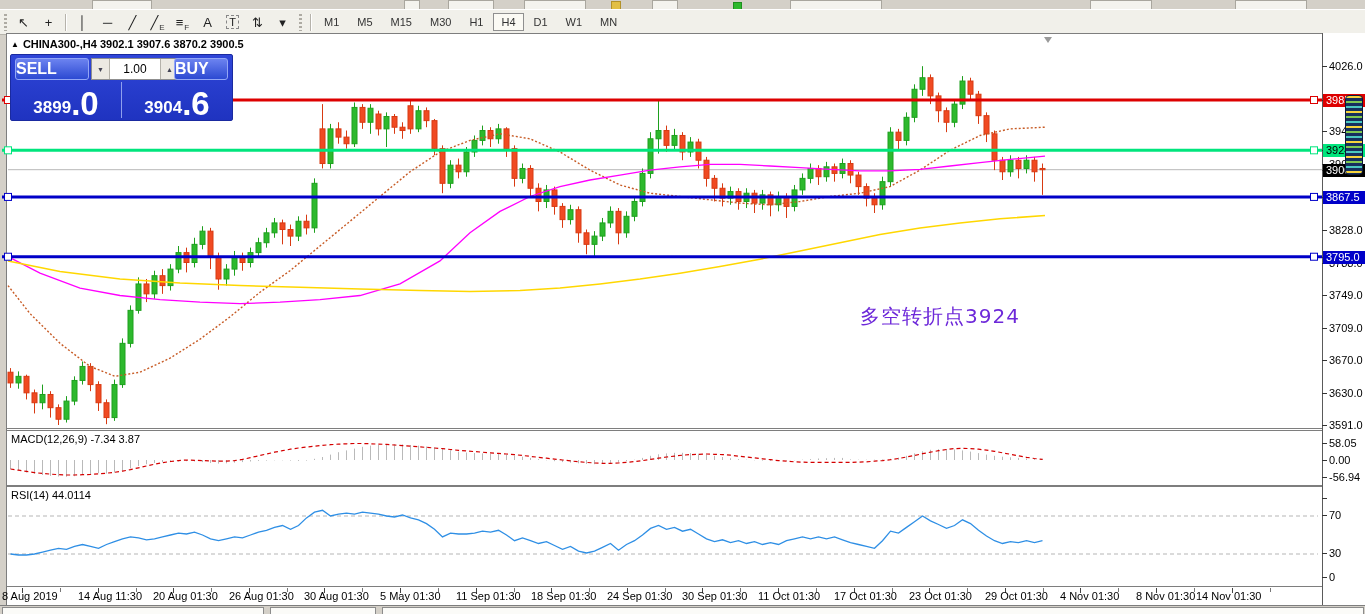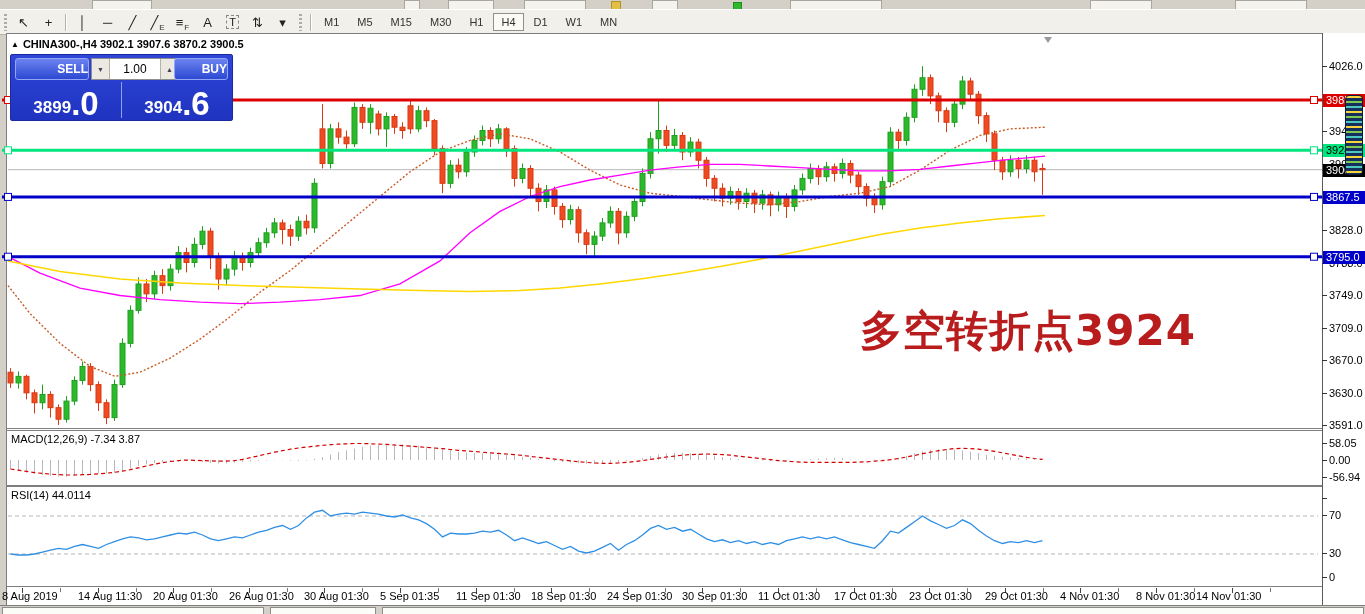--- a/index.html
+++ b/index.html
@@ -38,33 +38,33 @@
   
   .axlabel{position:absolute;left:1329px;width:34px;font-size:11px;color:#000;height:12px;line-height:12px}
   .axbadge{position:absolute;left:1323px;width:40px;font-size:11px;height:13px;line-height:13px;
            text-align:left;padding-left:3px;font-weight:normal}
   
   .indlabel{position:absolute;font-size:11px;color:#000}
   
   .datelabel{position:absolute;top:590px;font-size:11px;color:#000;white-space:nowrap}
   .datescale{position:absolute;left:6px;top:588px;width:1316px;height:17px}
   
-  .annotation{position:absolute;left:860px;top:303px;font-size:42px;font-weight:bold;color:#b91c1c;
+  .annotation{position:absolute;left:860px;top:303px;font-size:20px;font-weight:normal;color:#6d28d9;
               font-family:"DejaVu Sans","Liberation Sans",sans-serif;letter-spacing:1px}
   
   .scrollthumb{position:absolute;left:1345px;top:95px;width:16px;height:78px;border-radius:4px;
      border:1px solid #0a1a3a;background:
      repeating-linear-gradient(to bottom,#f5d43c 0 2px,#16305e 2px 5px,#7ec850 5px 7px,
        #16305e 7px 10px,#4ac8c0 10px 12px,#16305e 12px 15px)}
   
   .trade-panel{position:absolute;left:10px;top:54px;width:221px;height:65px;z-index:4;
       background:linear-gradient(#2f46d8,#1f33c0);border:1px solid #1a2aa0;border-radius:2px}
   .tp-row1{position:absolute;left:0;top:0;width:100%;height:25px}
-  .tp-sell,.tp-buy{position:absolute;top:3px;height:20px;line-height:20px;text-align:right;
-      color:#fff;font-weight:bold;font-size:12px;border-radius:3px;
+  .tp-sell,.tp-buy{position:absolute;top:3px;height:20px;line-height:20px;text-align:left;
+      color:#fff;font-weight:bold;font-size:16px;border-radius:3px;
       background:linear-gradient(#6c83f0,#2c49d2);border:1px solid #93a6f6}
   .tp-sell{left:4px;width:72px}
   .tp-buy{right:4px;width:52px}
   .tp-volwrap{position:absolute;left:80px;top:3px;width:86px;height:20px;background:#fff;
       border:1px solid #8f8f8f;display:flex}
   .tp-spin{width:17px;background:#ece9e2;border-right:1px solid #b5b2aa;color:#445;font-size:7px;
       display:flex;align-items:center;justify-content:center}
   .tp-spin:last-child{border-right:none;border-left:1px solid #b5b2aa}
   .tp-vol{flex:1;font-size:12px;color:#000;display:flex;align-items:center;justify-content:center}
   .tp-row2{position:absolute;left:0;top:25px;width:100%;height:40px;display:flex}
@@ -685,21 +685,21 @@
       <div class="axbadge" style="top: 251px; background: rgb(0, 0, 200); color: rgb(255, 255, 255);">3795.0</div>
     </div>
   <div id="date-container" class="datescale"></div>
 
   <div class="scrollthumb"></div>
 <div class="datelabel" style="left: 2px;">8 Aug 2019</div>
     <div class="datelabel" style="left: 78px;">14 Aug 11:30</div>
     <div class="datelabel" style="left: 153px;">20 Aug 01:30</div>
     <div class="datelabel" style="left: 229px;">26 Aug 01:30</div>
     <div class="datelabel" style="left: 304px;">30 Aug 01:30</div>
-    <div class="datelabel" style="left: 380px;">5 Sep 01:35</div>
+    <div class="datelabel" style="left: 380px;">5 May 01:30</div>
     <div class="datelabel" style="left: 456px;">11 Sep 01:30</div>
     <div class="datelabel" style="left: 531px;">18 Sep 01:30</div>
     <div class="datelabel" style="left: 607px;">24 Sep 01:30</div>
     <div class="datelabel" style="left: 682px;">30 Sep 01:30</div>
     <div class="datelabel" style="left: 758px;">11 Oct 01:30</div>
     <div class="datelabel" style="left: 834px;">17 Oct 01:30</div>
     <div class="datelabel" style="left: 909px;">23 Oct 01:30</div>
     <div class="datelabel" style="left: 985px;">29 Oct 01:30</div>
     <div class="datelabel" style="left: 1060px;">4 Nov 01:30</div>
     <div class="datelabel" style="left: 1136px;">8 Nov 01:30</div>

